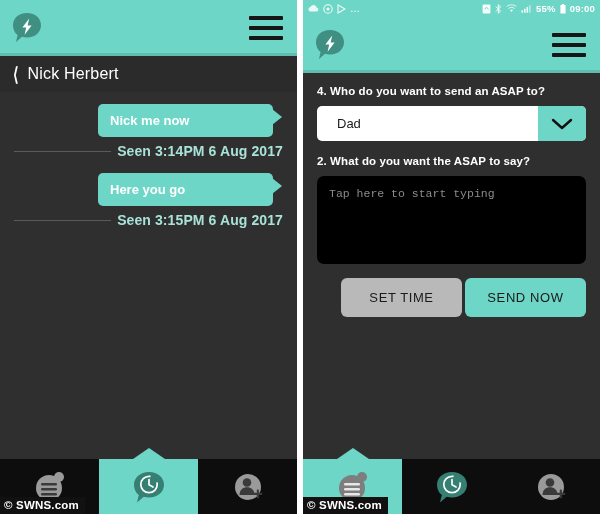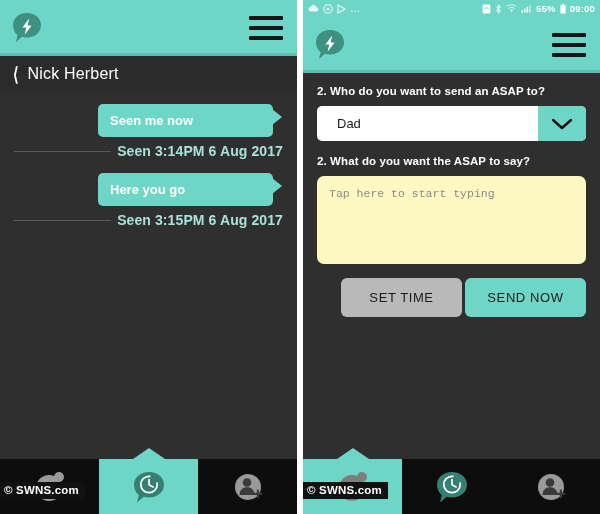--- a/index.html
+++ b/index.html
@@ -200,21 +200,21 @@
     color: #1a1a1a;
   }
   .select-arrow {
     width: 48px;
     background: #6dd6c6;
     display: flex;
     align-items: center;
     justify-content: center;
   }
   .textarea {
-    background: #fef9c3;
+    background: #000000;
     border-radius: 7px;
     height: 88px;
     padding: 11px 12px;
     box-sizing: border-box;
     font-family: "Liberation Mono", monospace;
     font-size: 11.5px;
     color: #8a8a8a;
   }
   .btn-row { display: flex; gap: 3px; }
   .btn {
@@ -266,21 +266,21 @@
     top: -11px;
     left: 0; right: 0;
     height: 11px;
     background: transparent;
   }
 
   
   .watermark {
     position: absolute;
     left: 0;
-    bottom: 15px;
+    bottom: 0;
     background: #111111;
     color: #ffffff;
     font-size: 11.5px;
     font-weight: bold;
     padding: 2px 6px 3px 4px;
     letter-spacing: 0.2px;
     z-index: 30;
   }
 </style>
 </head>
@@ -306,21 +306,21 @@
 
     <div class="convo-header">
       <span class="back-chevron">⟨</span>
       <span class="convo-name">Nick Herbert</span>
     </div>
 
     <div class="messages">
 
       <div class="msg-row">
         <div class="bubble-wrap">
-          <div class="bubble">Seen me now</div>
+          <div class="bubble">Nick me now</div>
         </div>
         <div class="meta-row">
           <div class="meta-line"></div>
           <div class="meta-text">Seen 3:14PM 6 Aug 2017</div>
         </div>
       </div>
 
       <div class="msg-row">
         <div class="bubble-wrap">
           <div class="bubble">Here you go</div>
@@ -420,21 +420,21 @@
       <div class="hamburger">
         <span></span>
         <span></span>
         <span></span>
       </div>
     </div>
 
     <div class="form">
 
       <div class="q-block">
-        <p class="q-label">2. Who do you want to send an ASAP to?</p>
+        <p class="q-label">4. Who do you want to send an ASAP to?</p>
         <div class="select">
           <div class="select-value">Dad</div>
           <div class="select-arrow">
             <svg width="24" height="14" viewBox="0 0 24 14">
               <path d="M3 3 L12 11 L21 3" fill="none" stroke="#111111" stroke-width="2.4" stroke-linecap="round" stroke-linejoin="round"></path>
             </svg>
           </div>
         </div>
       </div>
 

